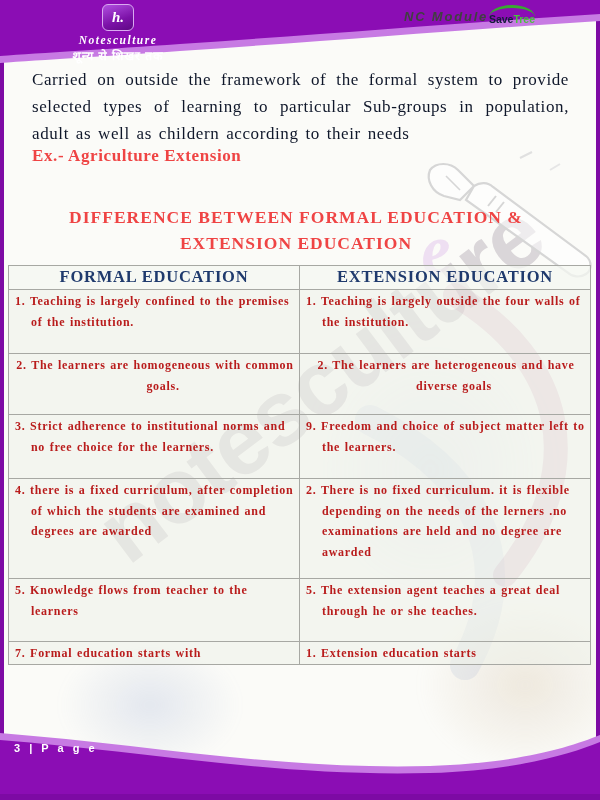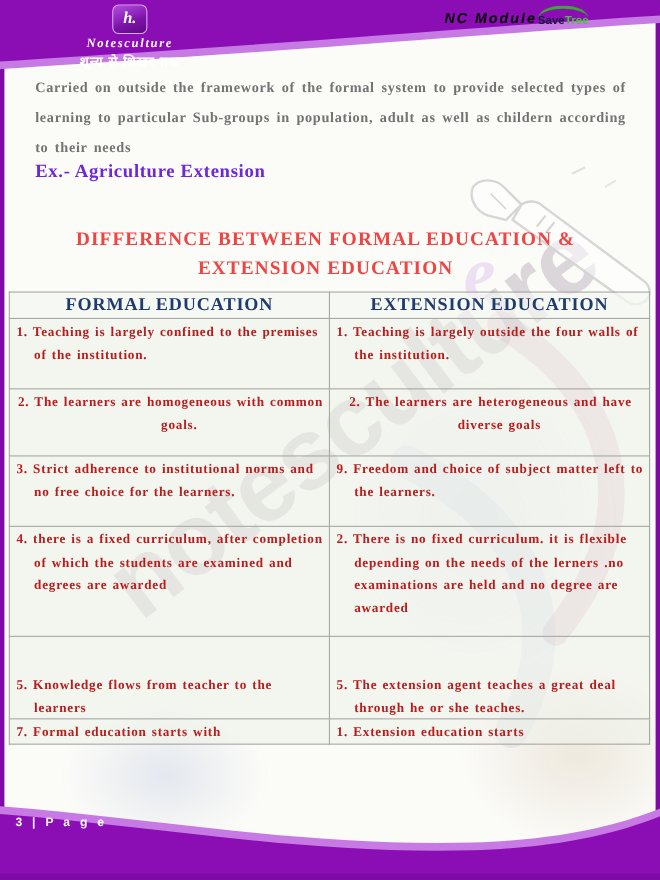--- a/index.html
+++ b/index.html
@@ -25,21 +25,21 @@
   }
   .brand-name{
     color:#fff;font-style:italic;font-weight:700;font-size:11.5px;letter-spacing:1.5px;
     margin-top:3px;font-family:"Liberation Serif",serif;
   }
   .brand-tagline{
     color:#fff;font-weight:700;font-size:12px;letter-spacing:1px;margin-top:1px;
     font-family:"Liberation Sans",sans-serif;
   }
   .module-label{
-    position:absolute;top:9px;left:404px;z-index:8;color:#000000;
+    position:absolute;top:9px;left:404px;z-index:8;color:#404040;
     font-family:"Liberation Sans",sans-serif;font-weight:700;font-style:italic;
     font-size:13px;letter-spacing:1.8px;
   }
   .savetree-badge{
     position:absolute;top:5px;left:486px;z-index:8;width:52px;text-align:center;
     font-family:"Liberation Sans",sans-serif;font-weight:700;font-size:10.5px;
   }
   .savetree-arc{display:block;width:46px;height:9px;margin:0 auto;
     border-top:3px solid #3aa832;border-radius:50% 50% 0 0/100% 100% 0 0;}
   .savetree-text{display:block;margin-top:-4px;}
@@ -62,26 +62,26 @@
   .blob.b1{left:420px;top:600px;width:210px;height:170px;
     background:radial-gradient(closest-side,rgba(205,185,155,0.28),rgba(205,185,155,0));}
   .blob.b2{left:60px;top:640px;width:180px;height:130px;
     background:radial-gradient(closest-side,rgba(135,155,200,0.20),rgba(135,155,200,0));}
   .blob.b3{left:300px;top:320px;width:260px;height:300px;
     background:radial-gradient(closest-side,rgba(150,170,215,0.12),rgba(150,170,215,0));}
 
   
   .intro{
     position:absolute;left:32px;top:66px;width:537px;z-index:3;
-    color:#737373;font-weight:700;font-size:13px;line-height:27px;
+    color:#0f172a;font-weight:400;font-size:17px;line-height:27px;
     letter-spacing:0.6px;word-spacing:2px;text-align:justify;
   }
   .example-line{
     position:absolute;left:32px;top:146px;width:537px;z-index:3;
-    color:#6d28d9;font-weight:700;font-size:17px;letter-spacing:0.6px;
+    color:#ef4444;font-weight:700;font-size:17px;letter-spacing:0.6px;
   }
 
   
   .main-heading{
     position:absolute;left:16px;top:204px;width:560px;z-index:3;text-align:center;
     color:#ef4444;font-weight:700;font-size:17.5px;line-height:26px;letter-spacing:1px;
   }
 
   
   .cmp-table{
@@ -100,21 +100,21 @@
   .cmp-table td{background:rgba(238,241,233,0.58);}
   .cell-text{
     color:#b91c1c;font-weight:700;font-size:12px;line-height:20.5px;
     letter-spacing:0.7px;word-spacing:1px;
     padding:1px 4px 0 22px;text-indent:-16px;overflow:hidden;
   }
   tr.rh64{height:64px;} tr.rh64 .cell-text{max-height:62px;}
   tr.rh61{height:61px;text-align:center;} tr.rh61 .cell-text{max-height:60px;}
   tr.rh64b{height:64px;} tr.rh64b .cell-text{max-height:62px;}
   tr.rh100{height:100px;padding-left:43px;} tr.rh100 .cell-text{max-height:101px;}
-  tr.rh63{height:63px;} tr.rh63 .cell-text{max-height:62px;margin-top:32px;}
+  tr.rh63{height:63px;} tr.rh63 .cell-text{max-height:62px;}
   tr.rh63b{height:63px;} tr.rh63b .cell-text{max-height:62px;}
   tr.rh23{height:23px;} tr.rh23 .cell-text{max-height:21px;}
 
   
   .footer-wave{position:absolute;left:0;top:730px;z-index:7;}
   .page-label{
     position:absolute;left:14px;top:742px;z-index:8;color:#fff;
     font-family:"Liberation Sans",sans-serif;font-weight:700;font-size:11px;
     letter-spacing:3px;
   }

